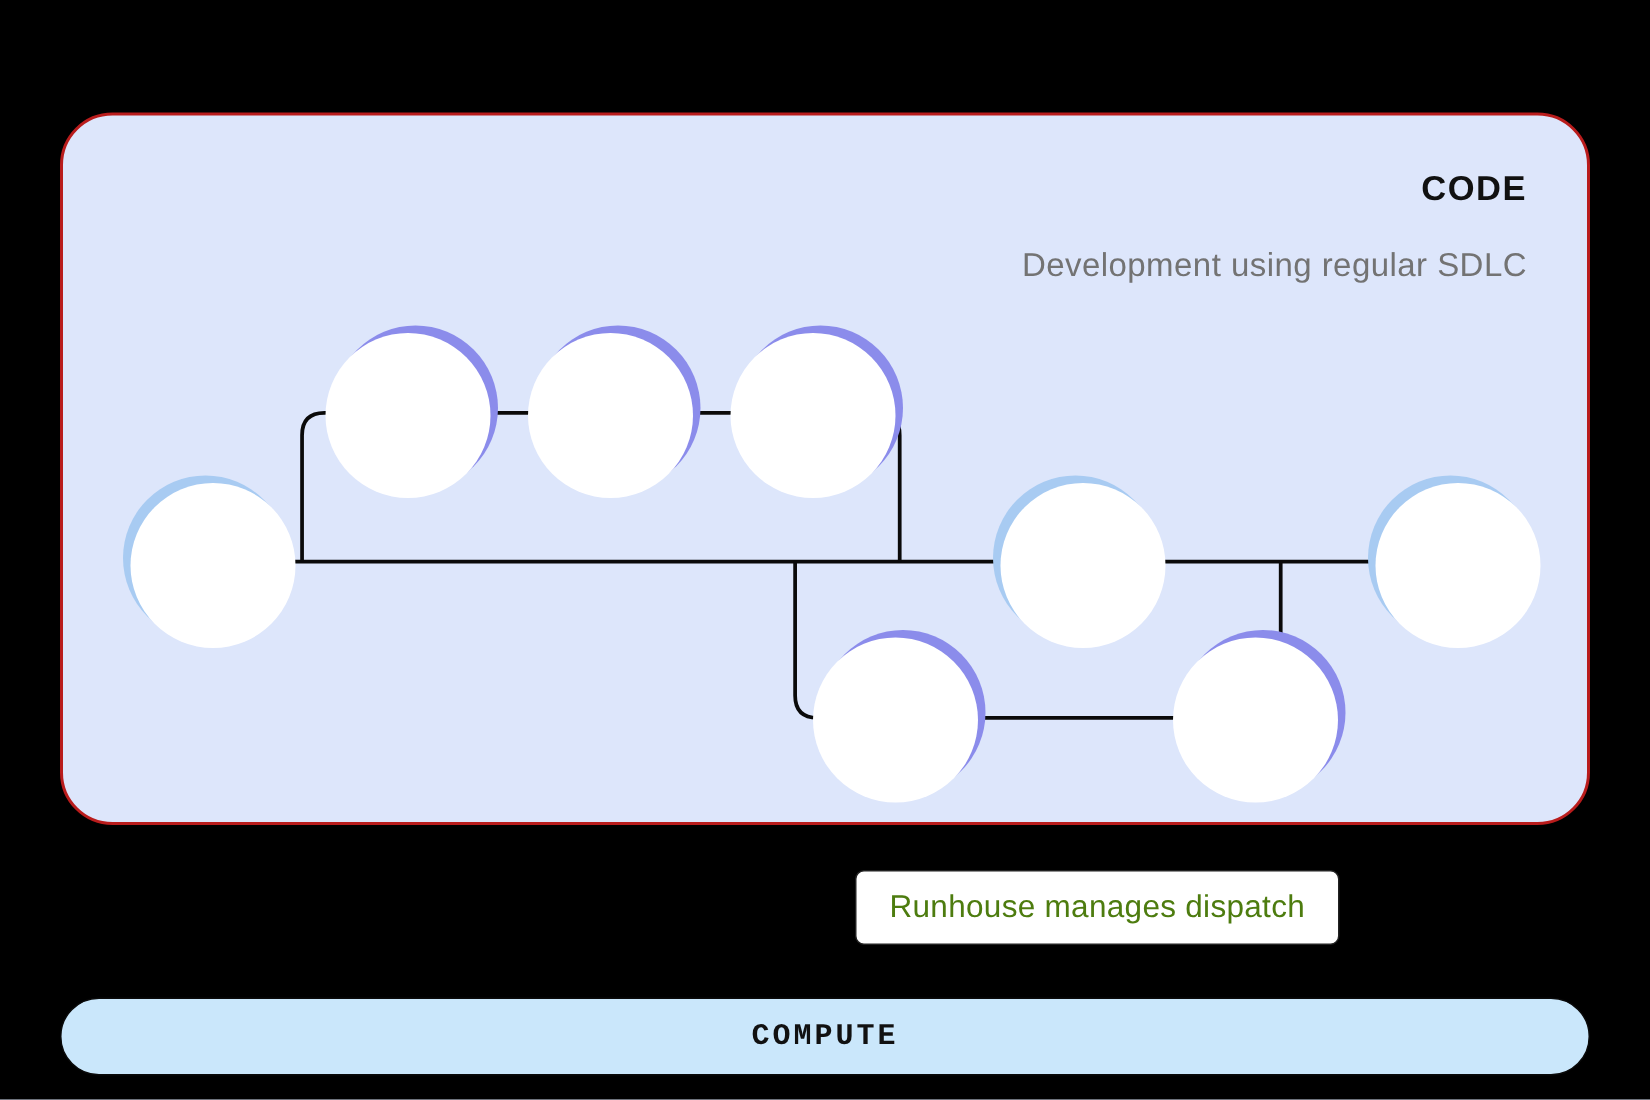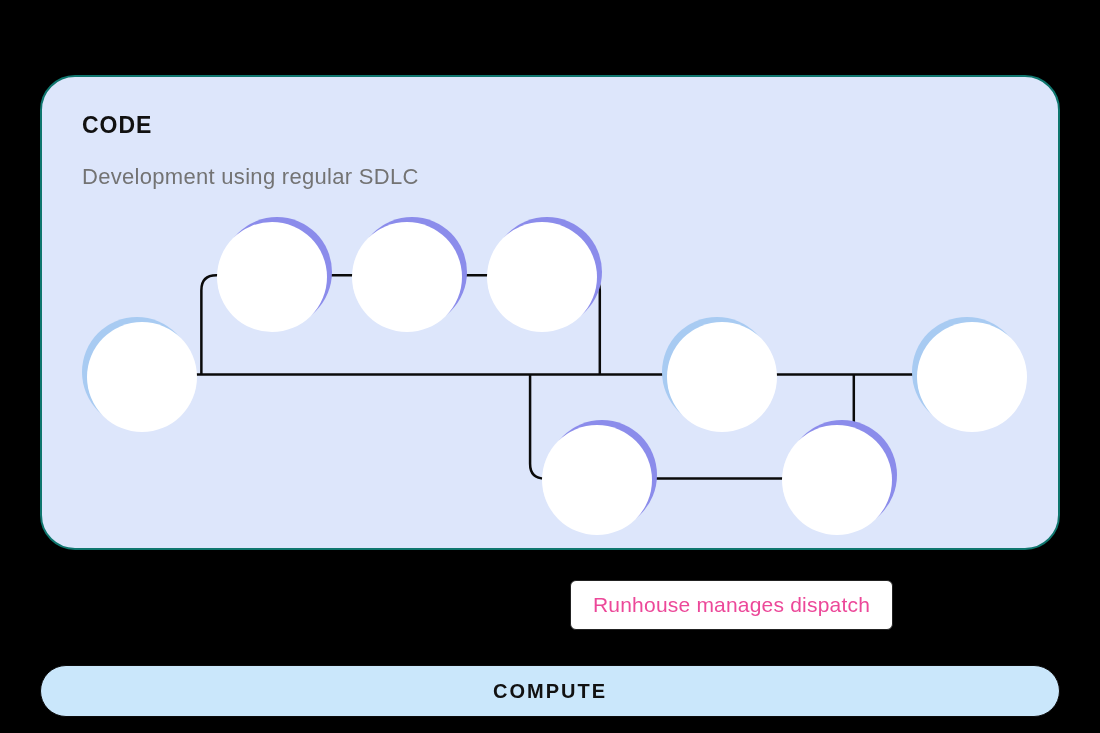--- a/index.html
+++ b/index.html
@@ -17,23 +17,24 @@
       overflow: hidden;
     }
     
     .code-panel {
       position: absolute;
       left: 40px;
       top: 75px;
       width: 1020px;
       height: 475px;
       background: #DDE6FB;
-      border: 2px solid #0f766e;
+      border: 2px solid #b91c1c;
       border-radius: 35px;
       padding: 35px 40px;
+      text-align: right;
     }
     
     .code-title {
       font-size: 23px;
       font-weight: 700;
       letter-spacing: 1px;
       color: #111;
       margin-bottom: 25px;
     }
     
@@ -93,21 +94,21 @@
     .dispatch-label {
       position: absolute;
       left: 570px;
       top: 580px;
       background: #FFFFFF;
       border: 1px solid #222;
       border-radius: 6px;
       padding: 12px 22px;
       font-size: 21px;
       font-weight: 500;
-      color: #ec4899;
+      color: #4d7c0f;
       letter-spacing: 0.2px;
     }
     
     .compute-bar {
       position: absolute;
       left: 40px;
       top: 665px;
       width: 1020px;
       height: 52px;
       background: #CAE7FB;
@@ -116,20 +117,21 @@
       display: flex;
       align-items: center;
       justify-content: center;
     }
     
     .compute-label {
       font-size: 20px;
       font-weight: 700;
       letter-spacing: 2px;
       color: #111;
+      font-family: Liberation Mono, monospace;
     }
   </style>
 </head>
 <body>
 
 <div class="code-panel">
   <div class="code-title">CODE</div>
   <div class="code-subtitle">Development using regular SDLC</div>
 
   <svg class="graph" viewBox="0 0 1020 475" preserveAspectRatio="none">

